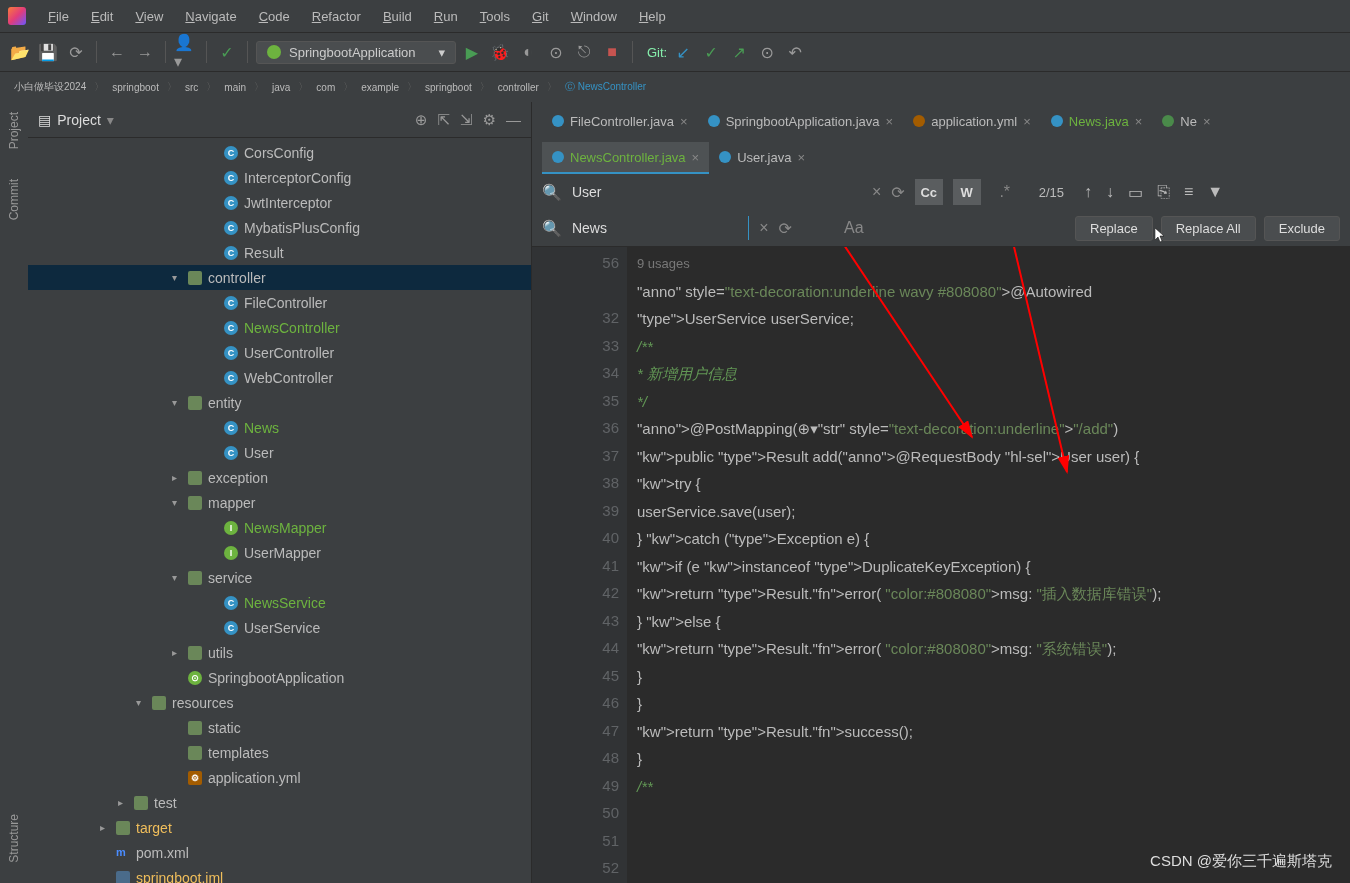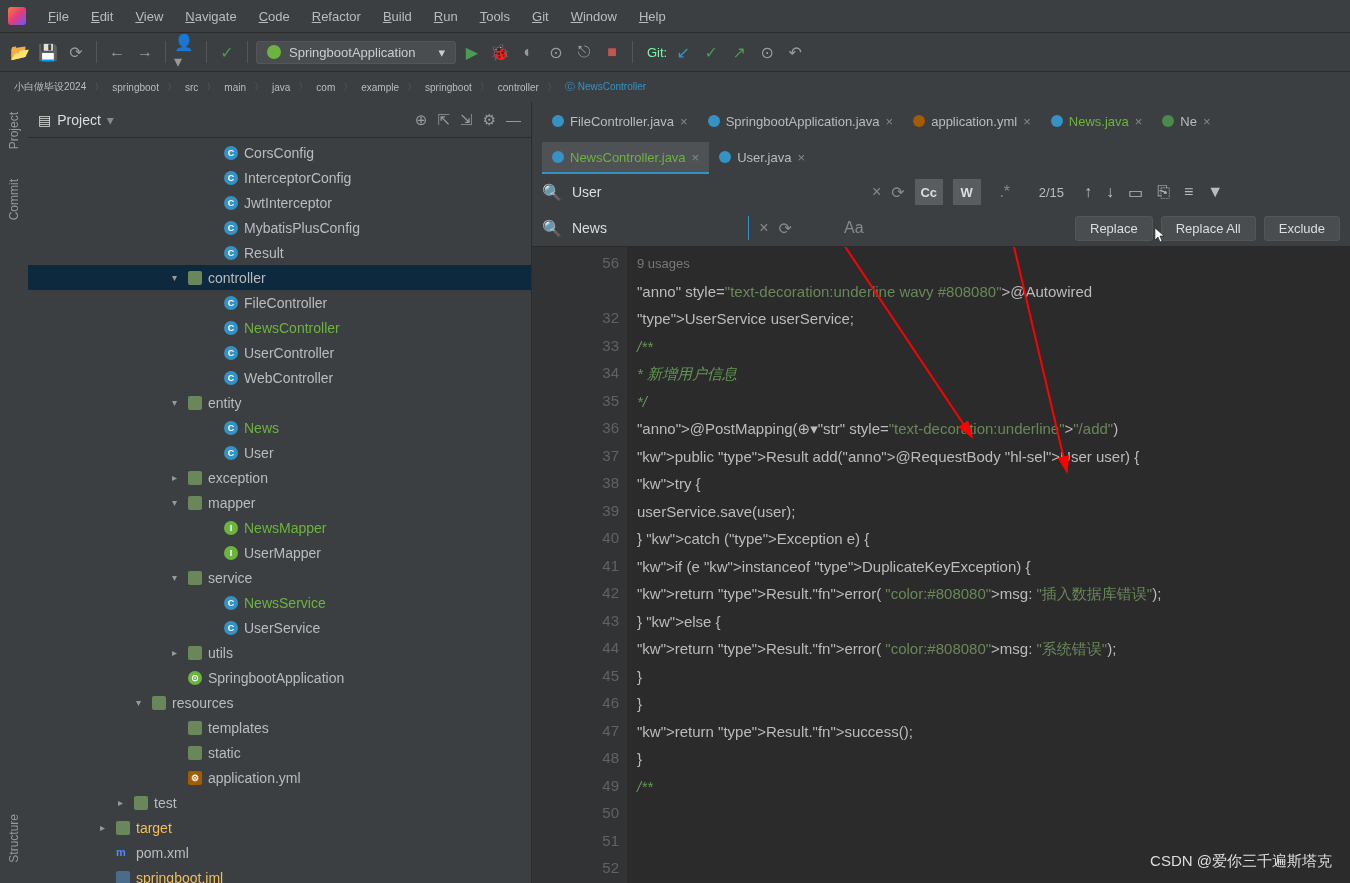--- a/index.html
+++ b/index.html
@@ -280,26 +280,26 @@
           <span class="label ">SpringbootApplication</span>
         </div>
         <div class="tree-row" style="padding-left: 108px;">
           <span class="arrow">▾</span>
           <span class="icon-d"></span>
           <span class="label ">resources</span>
         </div>
         <div class="tree-row" style="padding-left: 144px;">
           <span class="arrow"></span>
           <span class="icon-d"></span>
+          <span class="label ">static</span>
+        </div>
+        <div class="tree-row" style="padding-left: 144px;">
+          <span class="arrow"></span>
+          <span class="icon-d"></span>
           <span class="label ">templates</span>
-        </div>
-        <div class="tree-row" style="padding-left: 144px;">
-          <span class="arrow"></span>
-          <span class="icon-d"></span>
-          <span class="label ">static</span>
         </div>
         <div class="tree-row" style="padding-left: 144px;">
           <span class="arrow"></span>
           <span class="icon-c" style="background:#a35c00;border-radius:2px">⚙</span>
           <span class="label ">application.yml</span>
         </div>
         <div class="tree-row" style="padding-left: 90px;">
           <span class="arrow">▸</span>
           <span class="icon-d"></span>
           <span class="label ">test</span>

